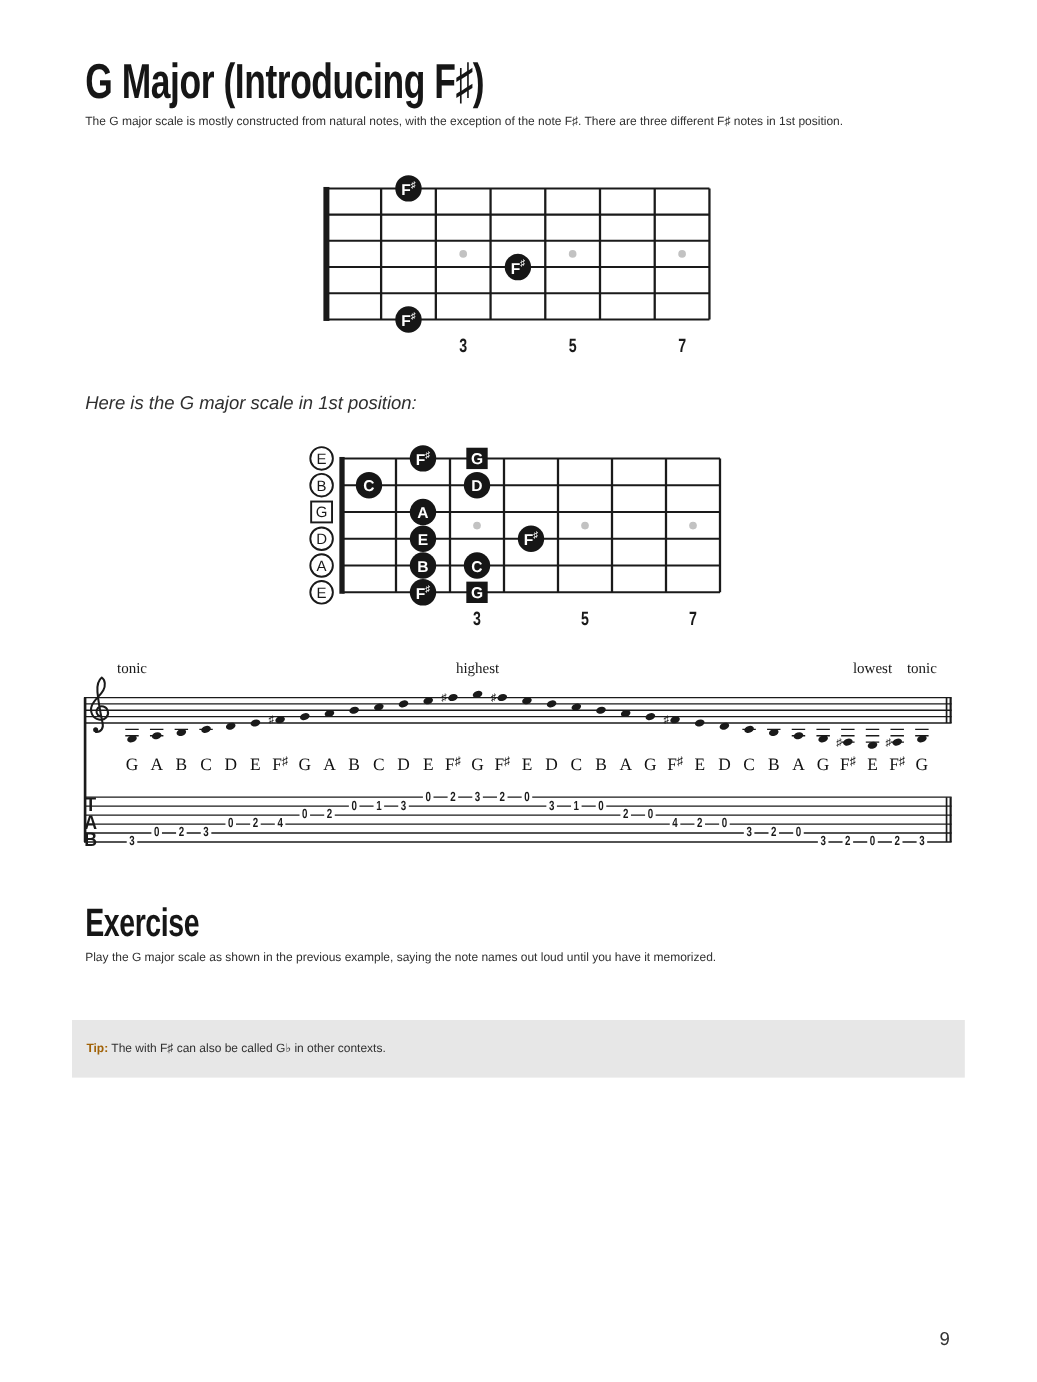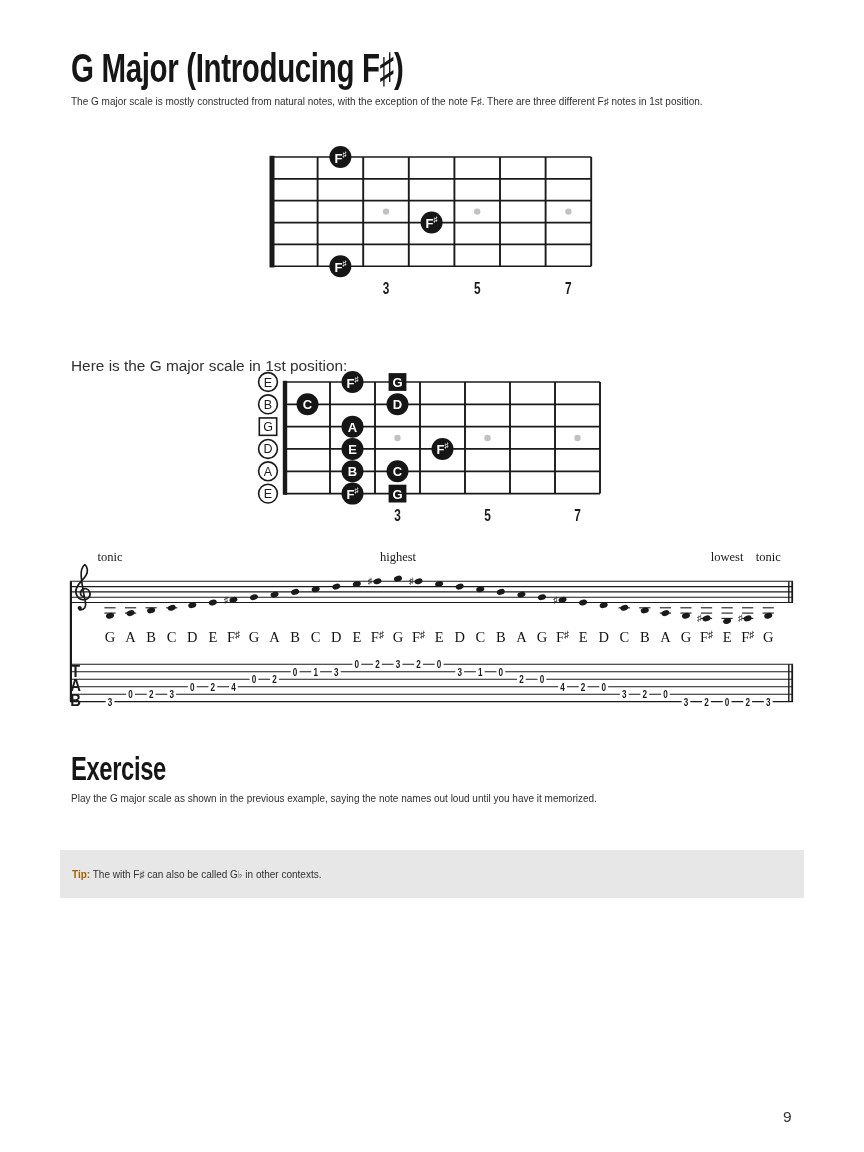--- a/index.html
+++ b/index.html
@@ -58,21 +58,21 @@
       <text transform="translate(229.20000000000002 146) scale(0.74 1)" text-anchor="middle" dominant-baseline="central" font-size="16" font-weight="bold" fill="#1a1a1a">5</text>
       <text transform="translate(320.40000000000003 146) scale(0.74 1)" text-anchor="middle" dominant-baseline="central" font-size="16" font-weight="bold" fill="#1a1a1a">7</text>
       <circle cx="92.4" cy="15" r="11" fill="#161616"></circle>
       <text x="92.4" y="15.5" text-anchor="middle" dominant-baseline="central" font-size="13" font-weight="bold" fill="#ffffff"><tspan>F</tspan><tspan font-size="8" dy="-4">♯</tspan></text>
       <circle cx="183.6" cy="80.55000000000001" r="11" fill="#161616"></circle>
       <text x="183.6" y="81.05000000000001" text-anchor="middle" dominant-baseline="central" font-size="13" font-weight="bold" fill="#ffffff"><tspan>F</tspan><tspan font-size="8" dy="-4">♯</tspan></text>
       <circle cx="92.4" cy="124.25" r="11" fill="#161616"></circle>
       <text x="92.4" y="124.75" text-anchor="middle" dominant-baseline="central" font-size="13" font-weight="bold" fill="#ffffff"><tspan>F</tspan><tspan font-size="8" dy="-4">♯</tspan></text>
     </svg>
 
-  <div class="abs caption" style="left:71px;top:357px;">Here is the G major scale in 1st position:</div>
+  <div class="abs caption" style="left:71px;top:328px;font-style:italic;">Here is the G major scale in 1st position:</div>
 
   <svg id="fb2" class="abs" style="left:248px;top:363px;" width="364" height="164" viewBox="0 0 364 164">
       <line x1="37" y1="19" x2="37" y2="130.6" stroke="#1a1a1a" stroke-width="1.9"></line>
       <line x1="82" y1="19" x2="82" y2="130.6" stroke="#1a1a1a" stroke-width="1.9"></line>
       <line x1="127" y1="19" x2="127" y2="130.6" stroke="#1a1a1a" stroke-width="1.9"></line>
       <line x1="172" y1="19" x2="172" y2="130.6" stroke="#1a1a1a" stroke-width="1.9"></line>
       <line x1="217" y1="19" x2="217" y2="130.6" stroke="#1a1a1a" stroke-width="1.9"></line>
       <line x1="262" y1="19" x2="262" y2="130.6" stroke="#1a1a1a" stroke-width="1.9"></line>
       <line x1="307" y1="19" x2="307" y2="130.6" stroke="#1a1a1a" stroke-width="1.9"></line>
       <line x1="352" y1="19" x2="352" y2="130.6" stroke="#1a1a1a" stroke-width="1.9"></line>

